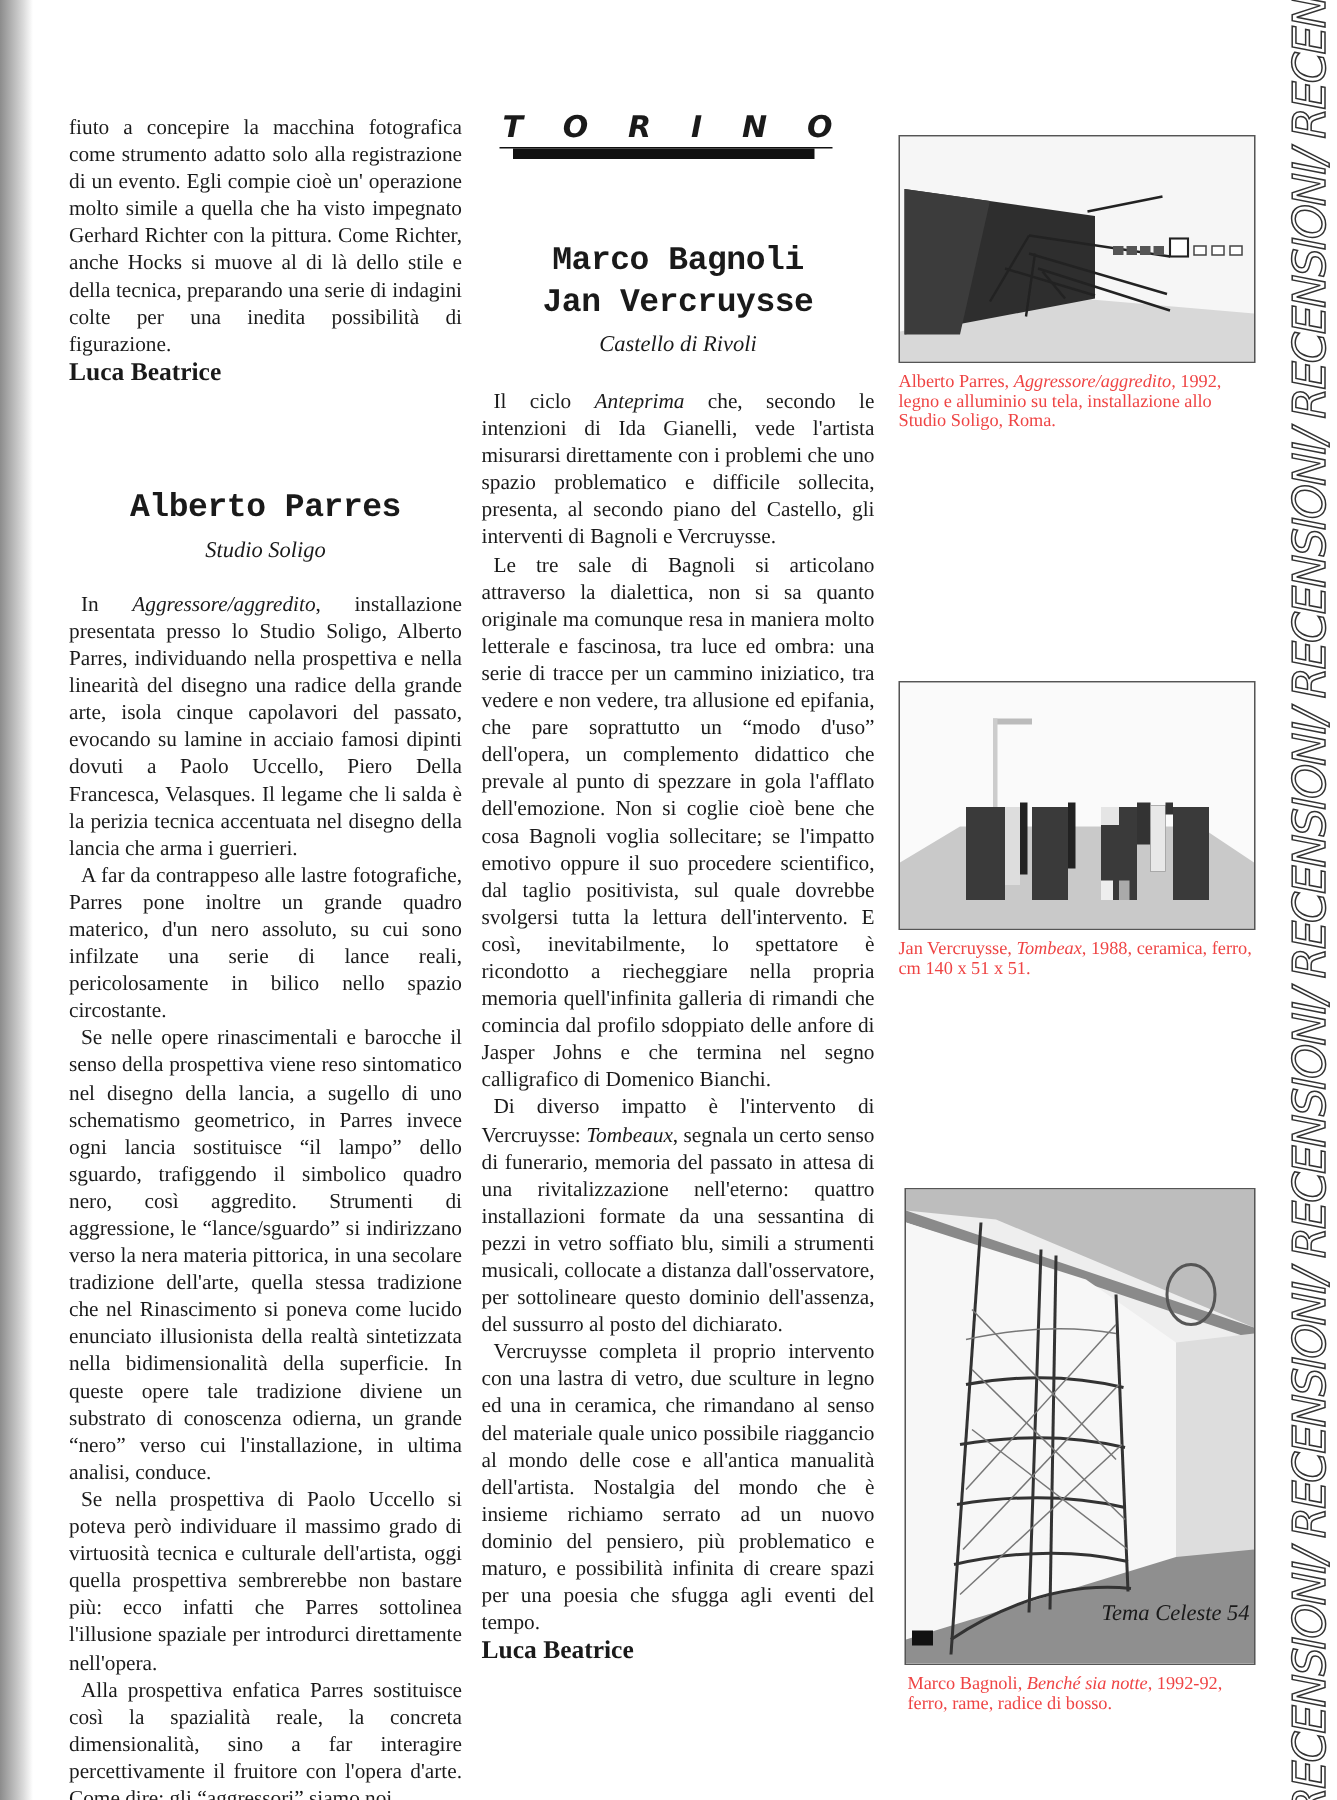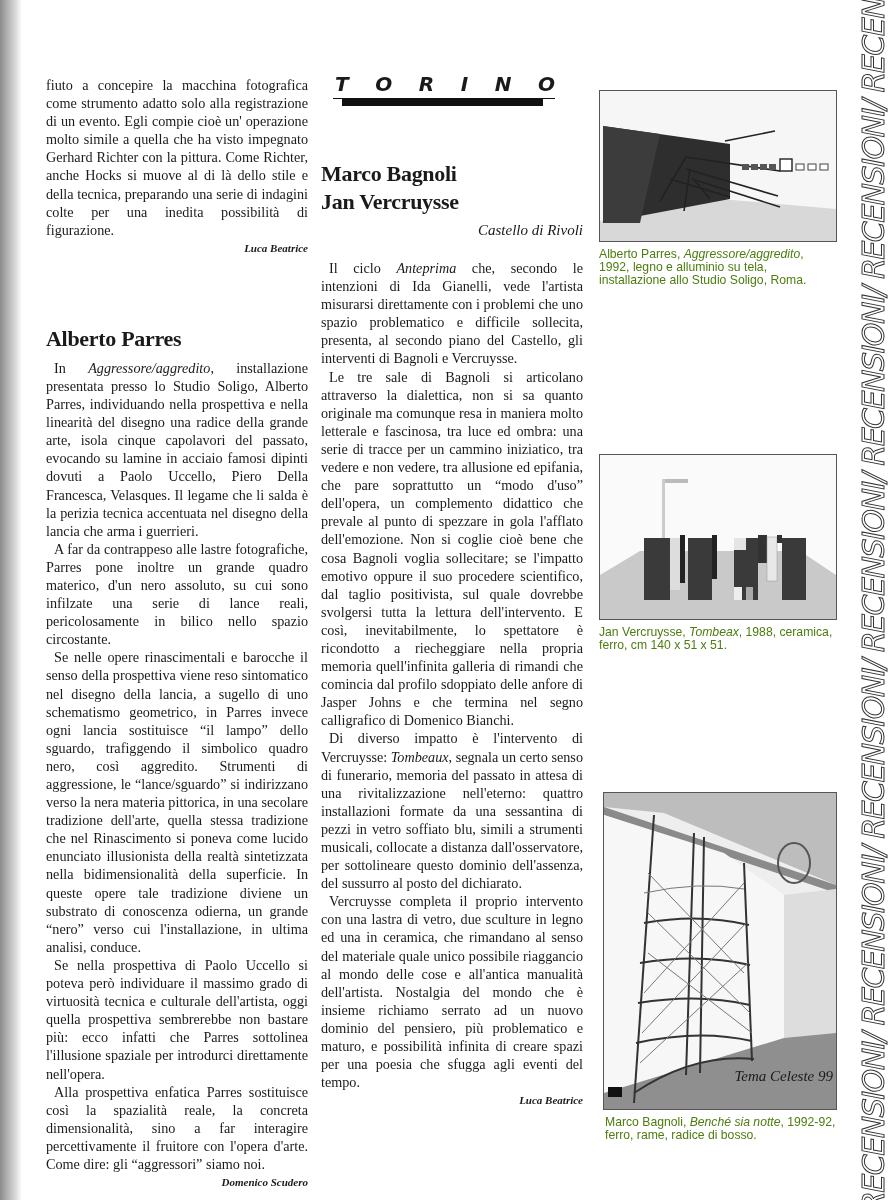--- a/index.html
+++ b/index.html
@@ -19,48 +19,48 @@
 
   .body-text {
     font-family:"Liberation Serif","DejaVu Serif",serif;
     font-size:14.2px; line-height:18.1px; text-align:justify;
     margin:0; hyphens:manual;
   }
   .para { margin:0; text-indent:8px; }
   .para.noindent { text-indent:0; }
   .sig {
     font-family:"Liberation Serif",serif; font-weight:bold;
-    font-size:11px; text-align:right; margin:0; line-height:18px;font-style:italic;
+    font-size:17px; text-align:left; margin:0; line-height:18px;
   }
   .headline {
-    font-family:Liberation Serif, serif;
-    font-weight:bold; font-size:22px; text-align:left; margin:0;
+    font-family:Liberation Mono, monospace;
+    font-weight:bold; font-size:22px; text-align:center; margin:0;
     letter-spacing:-0.3px; line-height:28px;
   }
   .venue {
     font-family:"Liberation Serif",serif; font-style:italic;
-    font-size:15px; text-align:right; margin:0;
+    font-size:15px; text-align:center; margin:0;
   }
   .city {
     font-family:"DejaVu Sans","Liberation Sans",sans-serif;
     font-style:italic; font-weight:bold; font-size:20px;
     display:flex; justify-content:space-between; padding:0 6px 0 2px;
     width:220px; margin-left:0;
   }
   .city span { display:inline-block; }
   .city-rule { position:relative; width:220px; height:10px; margin-top:2px; }
   .city-rule .thin { position:absolute; left:0; top:0; width:222px; height:1px; background:#111; }
   .city-rule .thick { position:absolute; left:9px; top:1px; width:201px; height:7px; background:#111; }
 
   .photo {
     border:1px solid #555; position:relative; overflow:hidden; background:#f4f4f4;
   }
   .caption {
-    font-family:Liberation Sans, sans-serif; font-size:12.2px; line-height:12.8px;
-    margin:6px 0 0 0; color:#4d7c0f;
+    font-family:Liberation Serif, serif; font-size:12.2px; line-height:12.8px;
+    margin:6px 0 0 0; color:#ef4444;
   }
   .caption i { font-style:italic; }
   .folio {
     position:absolute; right:58px; top:1068px;
     font-family:"Liberation Serif",serif; font-style:italic; font-size:15px;
   }
   .vstrip {
     position:absolute; left:850px; top:0; width:41px; height:1200px; overflow:hidden;
   }
   .vstrip-text {
@@ -77,20 +77,21 @@
 <body>
 
 <div class="binding"></div>
 
 <div class="col col-left">
   <p class="body-text para noindent">fiuto a concepire la macchina fotografica come strumento adatto solo alla registrazione di un evento. Egli compie cioè un' operazione molto simile a quella che ha visto impegnato Gerhard Richter con la pittura. Come Richter, anche Hocks si muove al di là dello stile e della tecnica, preparando una serie di indagini colte per una inedita possibilità di figurazione.</p>
   <p class="sig">Luca Beatrice</p>
 
   <div style="height:68px"></div>
   <h2 class="headline" style="margin-bottom:6px">Alberto Parres</h2>
+  <p class="venue" style="margin-bottom:18px">Studio Soligo</p>
 
   <div class="body-text">
     <p class="para"><span>In </span><i>Aggressore/aggredito</i><span>, installazione presentata presso lo Studio Soligo, Alberto Parres, individuando nella prospettiva e nella linearità del disegno una radice della grande arte, isola cinque capolavori del passato, evocando su lamine in acciaio famosi dipinti dovuti a Paolo Uccello, Piero Della Francesca, Velasques. Il legame che li salda è la perizia tecnica accentuata nel disegno della lancia che arma i guerrieri.</span></p>
     <p class="para"><span>A far da contrappeso alle lastre fotografiche, Parres pone inoltre un grande quadro materico, d'un nero assoluto, su cui sono infilzate una serie di lance reali, pericolosamente in bilico nello spazio circostante.</span></p>
     <p class="para"><span>Se nelle opere rinascimentali e barocche il senso della prospettiva viene reso sintomatico nel disegno della lancia, a sugello di uno schematismo geometrico, in Parres invece ogni lancia sostituisce “il lampo” dello sguardo, trafiggendo il simbolico quadro nero, così aggredito. Strumenti di aggressione, le “lance/sguardo” si indirizzano verso la nera materia pittorica, in una secolare tradizione dell'arte, quella stessa tradizione che nel Rinascimento si poneva come lucido enunciato illusionista della realtà sintetizzata nella bidimensionalità della superficie. In queste opere tale tradizione diviene un substrato di conoscenza odierna, un grande “nero” verso cui l'installazione, in ultima analisi, conduce.</span></p>
     <p class="para"><span>Se nella prospettiva di Paolo Uccello si poteva però individuare il massimo grado di virtuosità tecnica e culturale dell'artista, oggi quella prospettiva sembrerebbe non bastare più: ecco infatti che Parres sottolinea l'illusione spaziale per introdurci direttamente nell'opera.</span></p>
     <p class="para"><span>Alla prospettiva enfatica Parres sostituisce così la spazialità reale, la concreta dimensionalità, sino a far interagire percettivamente il fruitore con l'opera d'arte. Come dire: gli “aggressori” siamo noi.</span></p>
   </div>
   <p class="sig">Domenico Scudero</p>
 </div>
@@ -210,17 +211,17 @@
         <path d="M142 130 L38 240"></path>
         <path d="M144 170 L36 270"></path>
         <path d="M40 100 Q95 88 140 96"></path>
       </g>
       <rect x="4" y="294" width="14" height="10" fill="#111"></rect>
     </svg>
   </div>
   <p class="caption" style="margin-left:6px"><span>Marco Bagnoli, </span><i>Benché sia notte</i><span>, 1992-92, ferro, rame, radice di bosso.</span></p>
 </div>
 
-<div class="folio">Tema Celeste 99</div>
+<div class="folio">Tema Celeste 54</div>
 
 <div class="vstrip">
   <div class="vstrip-text">RECENSIONI/ RECENSIONI/ RECENSIONI/ RECENSIONI/ RECENSIONI/ RECENSIONI/ RECENSIONI/ RECENSIONI/</div>
 </div>
 
 </body></html>

